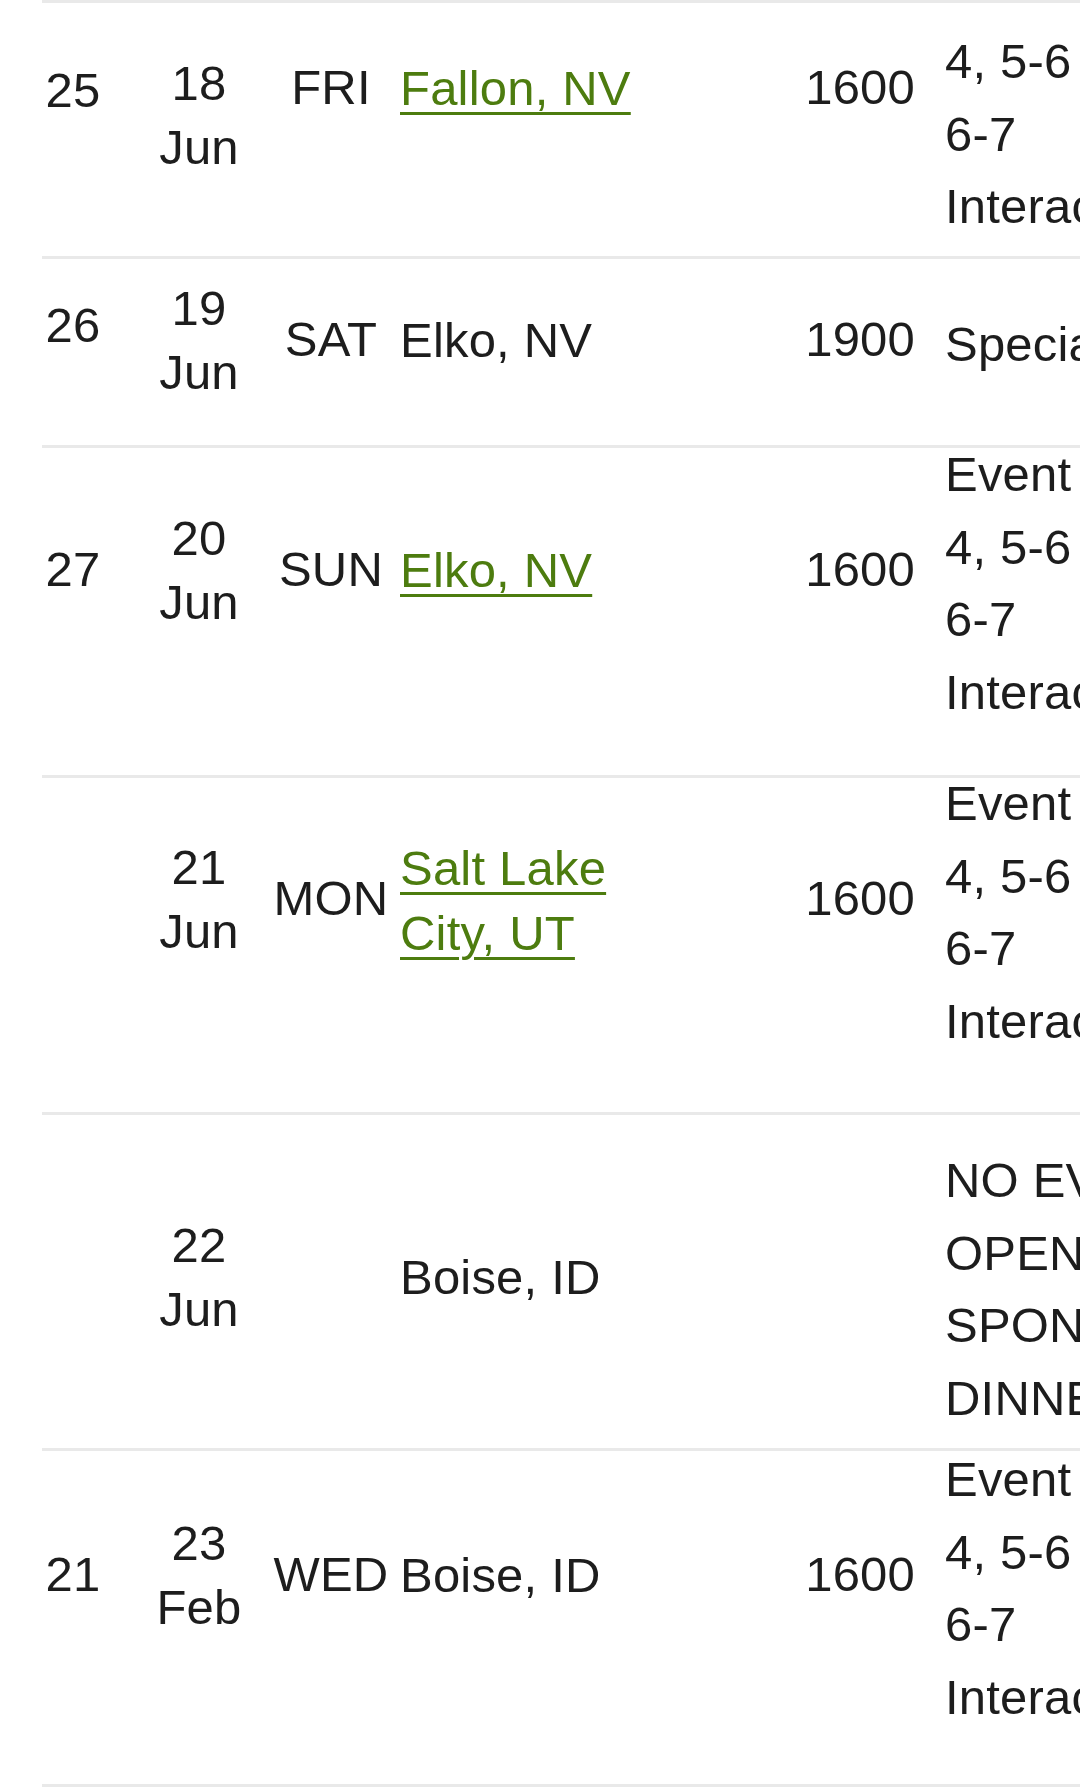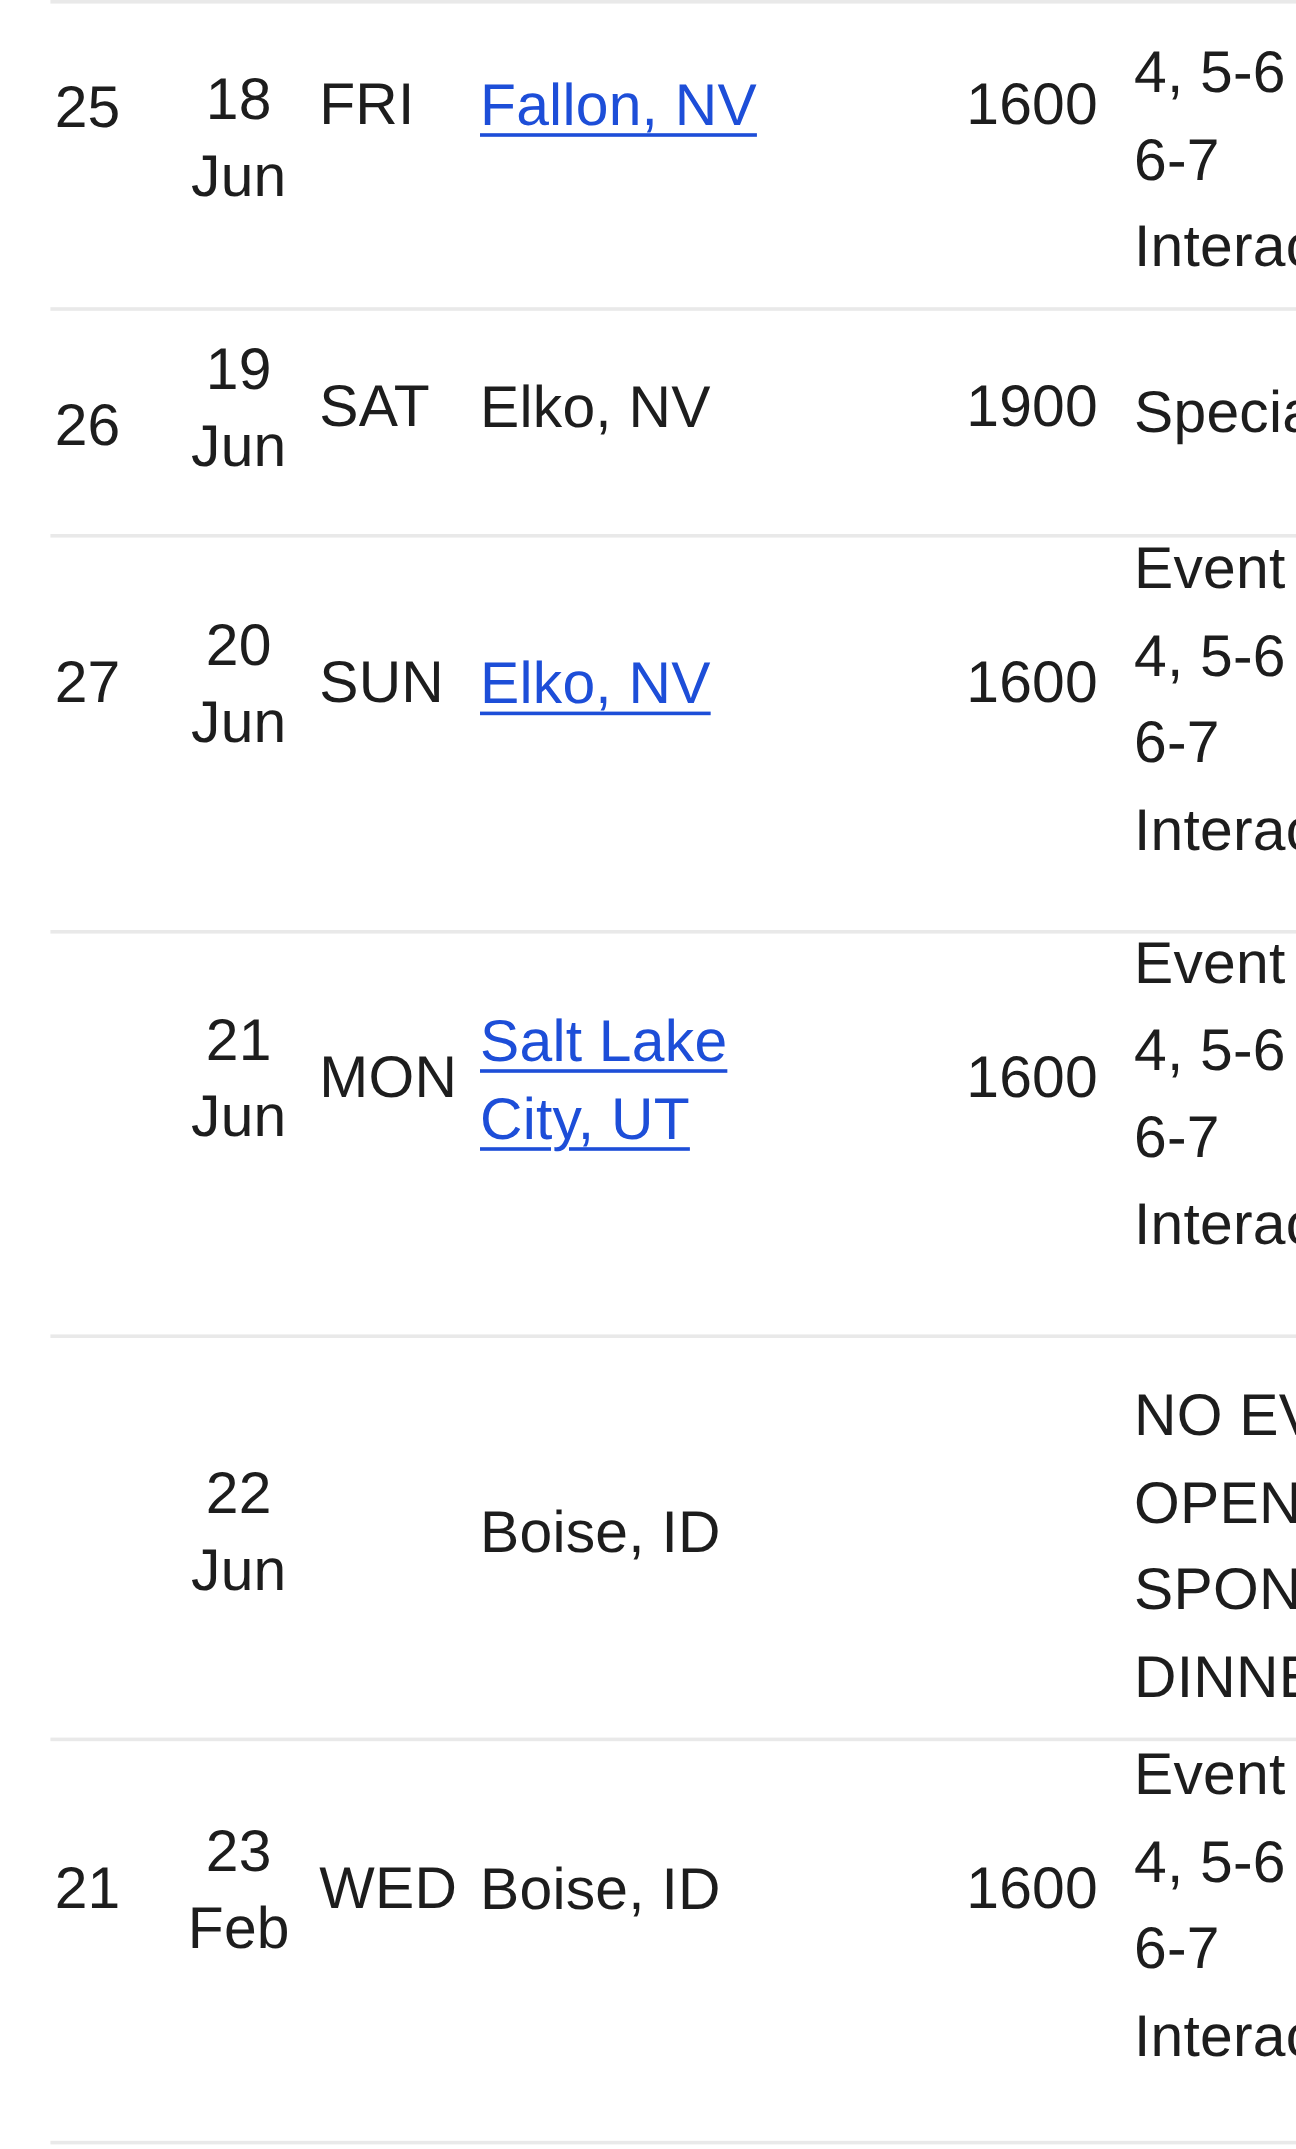--- a/index.html
+++ b/index.html
@@ -60,36 +60,37 @@
     width: 118px;
     text-align: center;
     font-size: 49px;
     line-height: 1.30;
     letter-spacing: 0.2px;
   }
 
   .c-day {
     left: 266px;
     width: 130px;
+    text-align: center;
     font-size: 49px;
     letter-spacing: 0.2px;
   }
 
   .c-loc {
     left: 400px;
     width: 290px;
     text-align: left;
     font-size: 49px;
     line-height: 1.32;
     letter-spacing: 0.2px;
   }
 
   .c-loc a,
   .c-loc .link {
-    color: #1d4ed8;
+    color: #4d7c0f;
     text-decoration: underline;
     text-decoration-thickness: 3px;
     text-underline-offset: 7px;
     cursor: pointer;
   }
 
   .c-loc .plain {
     text-decoration: none;
   }
 
@@ -126,21 +127,21 @@
     <div class="cell c-loc" style="top:53px;"><span class="link">Fallon, NV</span></div>
     <div class="cell c-time" style="top:53px;">1600</div>
     <div class="cell c-detail" style="top:22px;">4, 5-6
 6-7
 Interac</div>
   </div>
 
   <div class="divider" style="top:256px;"></div>
 
   <div class="row" style="top:259px; height:186px;">
-    <div class="cell c-num" style="top:65px;">26</div>
+    <div class="cell c-num" style="top:35px;">26</div>
     <div class="cell c-date" style="top:18px;">19
 Jun</div>
     <div class="cell c-day" style="top:49px;">SAT</div>
     <div class="cell c-loc" style="top:49px;"><span class="plain">Elko, NV</span></div>
     <div class="cell c-time" style="top:49px;">1900</div>
     <div class="cell c-detail" style="top:49px;">Specia</div>
   </div>
 
   <div class="divider" style="top:445px;"></div>
 

